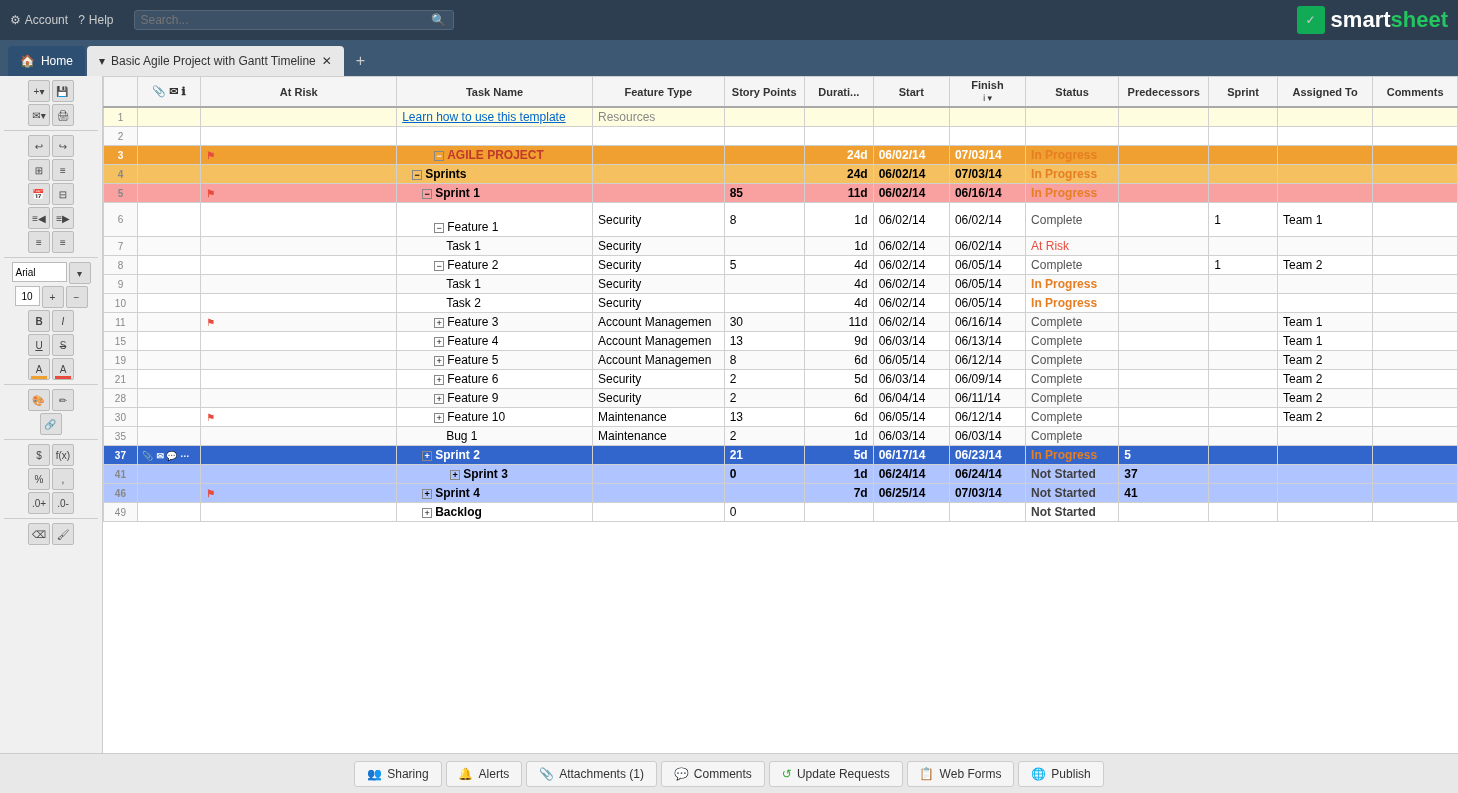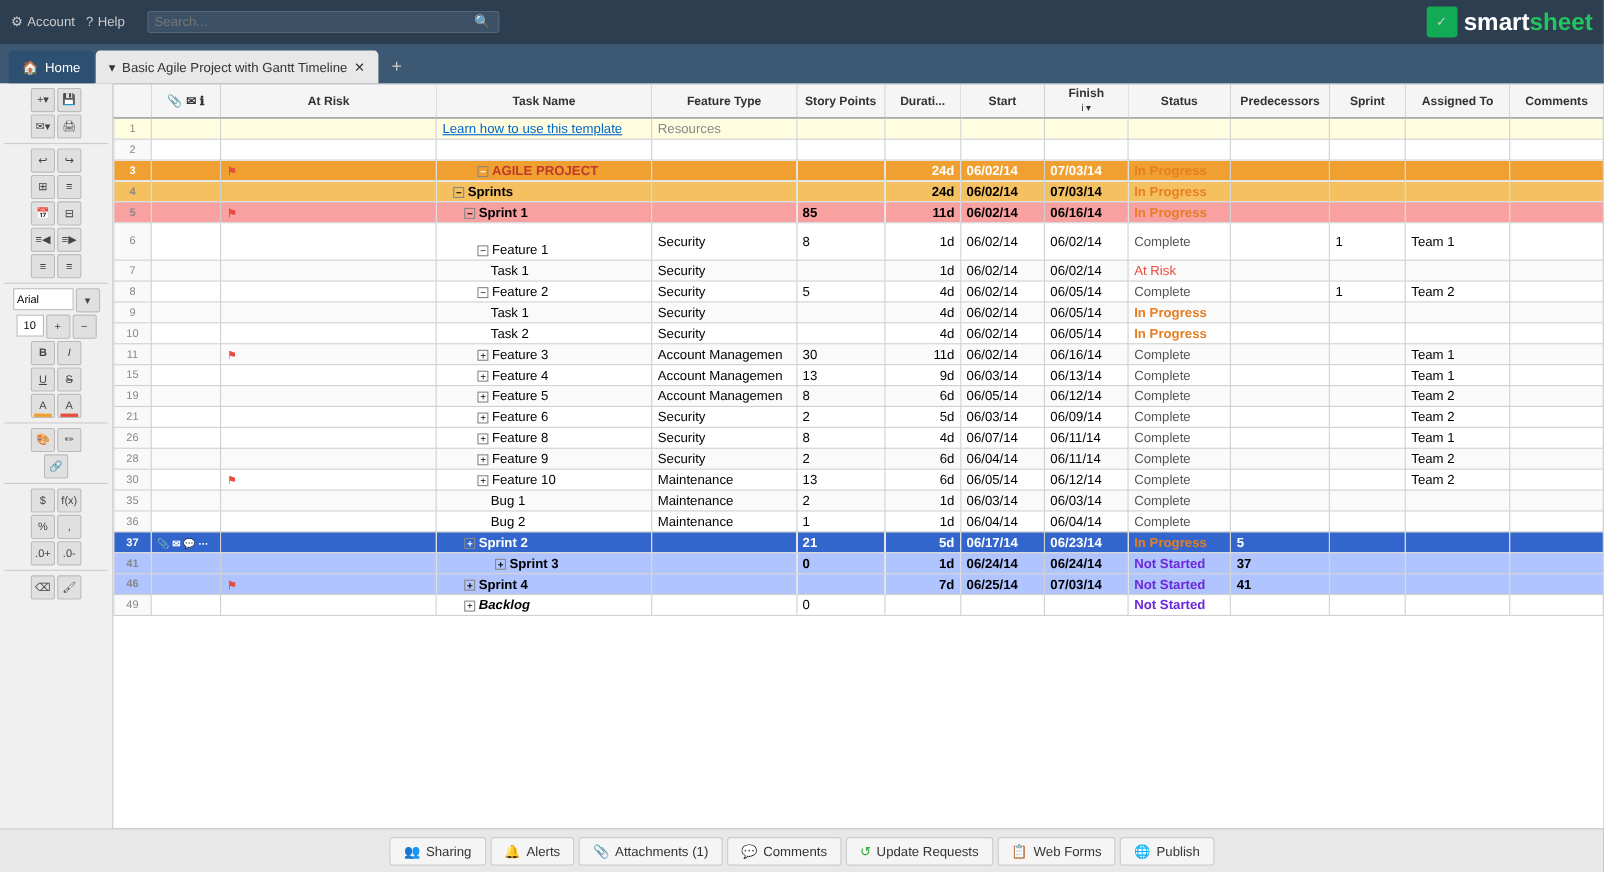--- a/index.html
+++ b/index.html
@@ -99,21 +99,21 @@
       border-bottom: 2px solid #aaa;
       position: sticky;
       top: 0;
       z-index: 10;
     }
     .row-num { width: 30px; text-align: center; color: #888; background: #f9f9f9; font-size: 10px; }
 
     .status-complete { color: #555; }
     .status-in-progress { color: #e67e22; font-weight: bold; }
     .status-at-risk { color: #e74c3c; }
-    .status-not-started { color: #6d28d9; font-weight: bold; }
+    .status-not-started { color: #404040; font-weight: bold; }
 
     .row-agile { background: #f0a030; }
     .row-agile td { color: #fff; font-weight: bold; background: #f0a030; }
     .row-sprints { background: #f5c060; }
     .row-sprints td { background: #f5c060; font-weight: bold; }
     .row-sprint1 { background: #f9a0a0; }
     .row-sprint1 td { background: #f9a0a0; font-weight: bold; }
     .row-sprint3 { background: #b0c4ff; }
     .row-sprint3 td { background: #b0c4ff; font-weight: bold; }
     .row-sprint4 { background: #b0c4ff; }
@@ -540,36 +540,20 @@
             <td class="col-story story-center">2</td>
             <td class="col-dur dur-center">5d</td>
             <td class="col-start">06/03/14</td>
             <td class="col-finish">06/09/14</td>
             <td class="col-status"><span class="status-complete">Complete</span></td>
             <td class="col-pred"></td>
             <td class="col-sprint"></td>
             <td class="col-assigned">Team 2</td>
             <td class="col-comments"></td>
           </tr>
-          <tr class="stripe-odd">
-            <td class="row-num col-rownum">26</td>
-            <td class="col-flags"></td>
-            <td class="col-task"></td>
-            <td class="col-task"><span style="display:inline-block; margin-left:32px;"><span class="plus-box">+</span><span style="">Feature 8</span></span></td>
-            <td class="col-ftype">Security</td>
-            <td class="col-story story-center">8</td>
-            <td class="col-dur dur-center">4d</td>
-            <td class="col-start">06/07/14</td>
-            <td class="col-finish">06/11/14</td>
-            <td class="col-status"><span class="status-complete">Complete</span></td>
-            <td class="col-pred"></td>
-            <td class="col-sprint"></td>
-            <td class="col-assigned">Team 1</td>
-            <td class="col-comments"></td>
-          </tr>
           <tr class="stripe-even">
             <td class="row-num col-rownum">28</td>
             <td class="col-flags"></td>
             <td class="col-task"></td>
             <td class="col-task"><span style="display:inline-block; margin-left:32px;"><span class="plus-box">+</span><span style="">Feature 9</span></span></td>
             <td class="col-ftype">Security</td>
             <td class="col-story story-center">2</td>
             <td class="col-dur dur-center">6d</td>
             <td class="col-start">06/04/14</td>
             <td class="col-finish">06/11/14</td>
@@ -604,36 +588,20 @@
             <td class="col-story story-center">2</td>
             <td class="col-dur dur-center">1d</td>
             <td class="col-start">06/03/14</td>
             <td class="col-finish">06/03/14</td>
             <td class="col-status"><span class="status-complete">Complete</span></td>
             <td class="col-pred"></td>
             <td class="col-sprint"></td>
             <td class="col-assigned"></td>
             <td class="col-comments"></td>
           </tr>
-          <tr class="stripe-odd">
-            <td class="row-num col-rownum">36</td>
-            <td class="col-flags"></td>
-            <td class="col-task"></td>
-            <td class="col-task"><span style="display:inline-block; margin-left:44px;"><span style="">Bug 2</span></span></td>
-            <td class="col-ftype">Maintenance</td>
-            <td class="col-story story-center">1</td>
-            <td class="col-dur dur-center">1d</td>
-            <td class="col-start">06/04/14</td>
-            <td class="col-finish">06/04/14</td>
-            <td class="col-status"><span class="status-complete">Complete</span></td>
-            <td class="col-pred"></td>
-            <td class="col-sprint"></td>
-            <td class="col-assigned"></td>
-            <td class="col-comments"></td>
-          </tr>
           <tr class="row-selected">
             <td class="row-num col-rownum">37</td>
             <td class="col-flags"><span style="font-size:9px;color:white;">📎 ✉ 💬 ⋯</span></td>
             <td class="col-task"></td>
             <td class="col-task"><span style="display:inline-block; margin-left:20px;"><span class="plus-box">+</span><span style="font-weight:bold;">Sprint 2</span></span></td>
             <td class="col-ftype"></td>
             <td class="col-story story-center">21</td>
             <td class="col-dur dur-center">5d</td>
             <td class="col-start">06/17/14</td>
             <td class="col-finish">06/23/14</td>
@@ -672,21 +640,21 @@
             <td class="col-status"><span class="status-not-started">Not Started</span></td>
             <td class="col-pred">41</td>
             <td class="col-sprint"></td>
             <td class="col-assigned"></td>
             <td class="col-comments"></td>
           </tr>
           <tr class="stripe-odd">
             <td class="row-num col-rownum">49</td>
             <td class="col-flags"></td>
             <td class="col-task"></td>
-            <td class="col-task"><span style="display:inline-block; margin-left:20px;"><span class="plus-box">+</span><span style="font-weight:bold;font-style:italic;">Backlog</span></span></td>
+            <td class="col-task"><span style="display:inline-block; margin-left:20px;"><span class="plus-box">+</span><span style="font-weight:bold;">Backlog</span></span></td>
             <td class="col-ftype"></td>
             <td class="col-story story-center">0</td>
             <td class="col-dur dur-center"></td>
             <td class="col-start"></td>
             <td class="col-finish"></td>
             <td class="col-status"><span class="status-not-started">Not Started</span></td>
             <td class="col-pred"></td>
             <td class="col-sprint"></td>
             <td class="col-assigned"></td>
             <td class="col-comments"></td>

